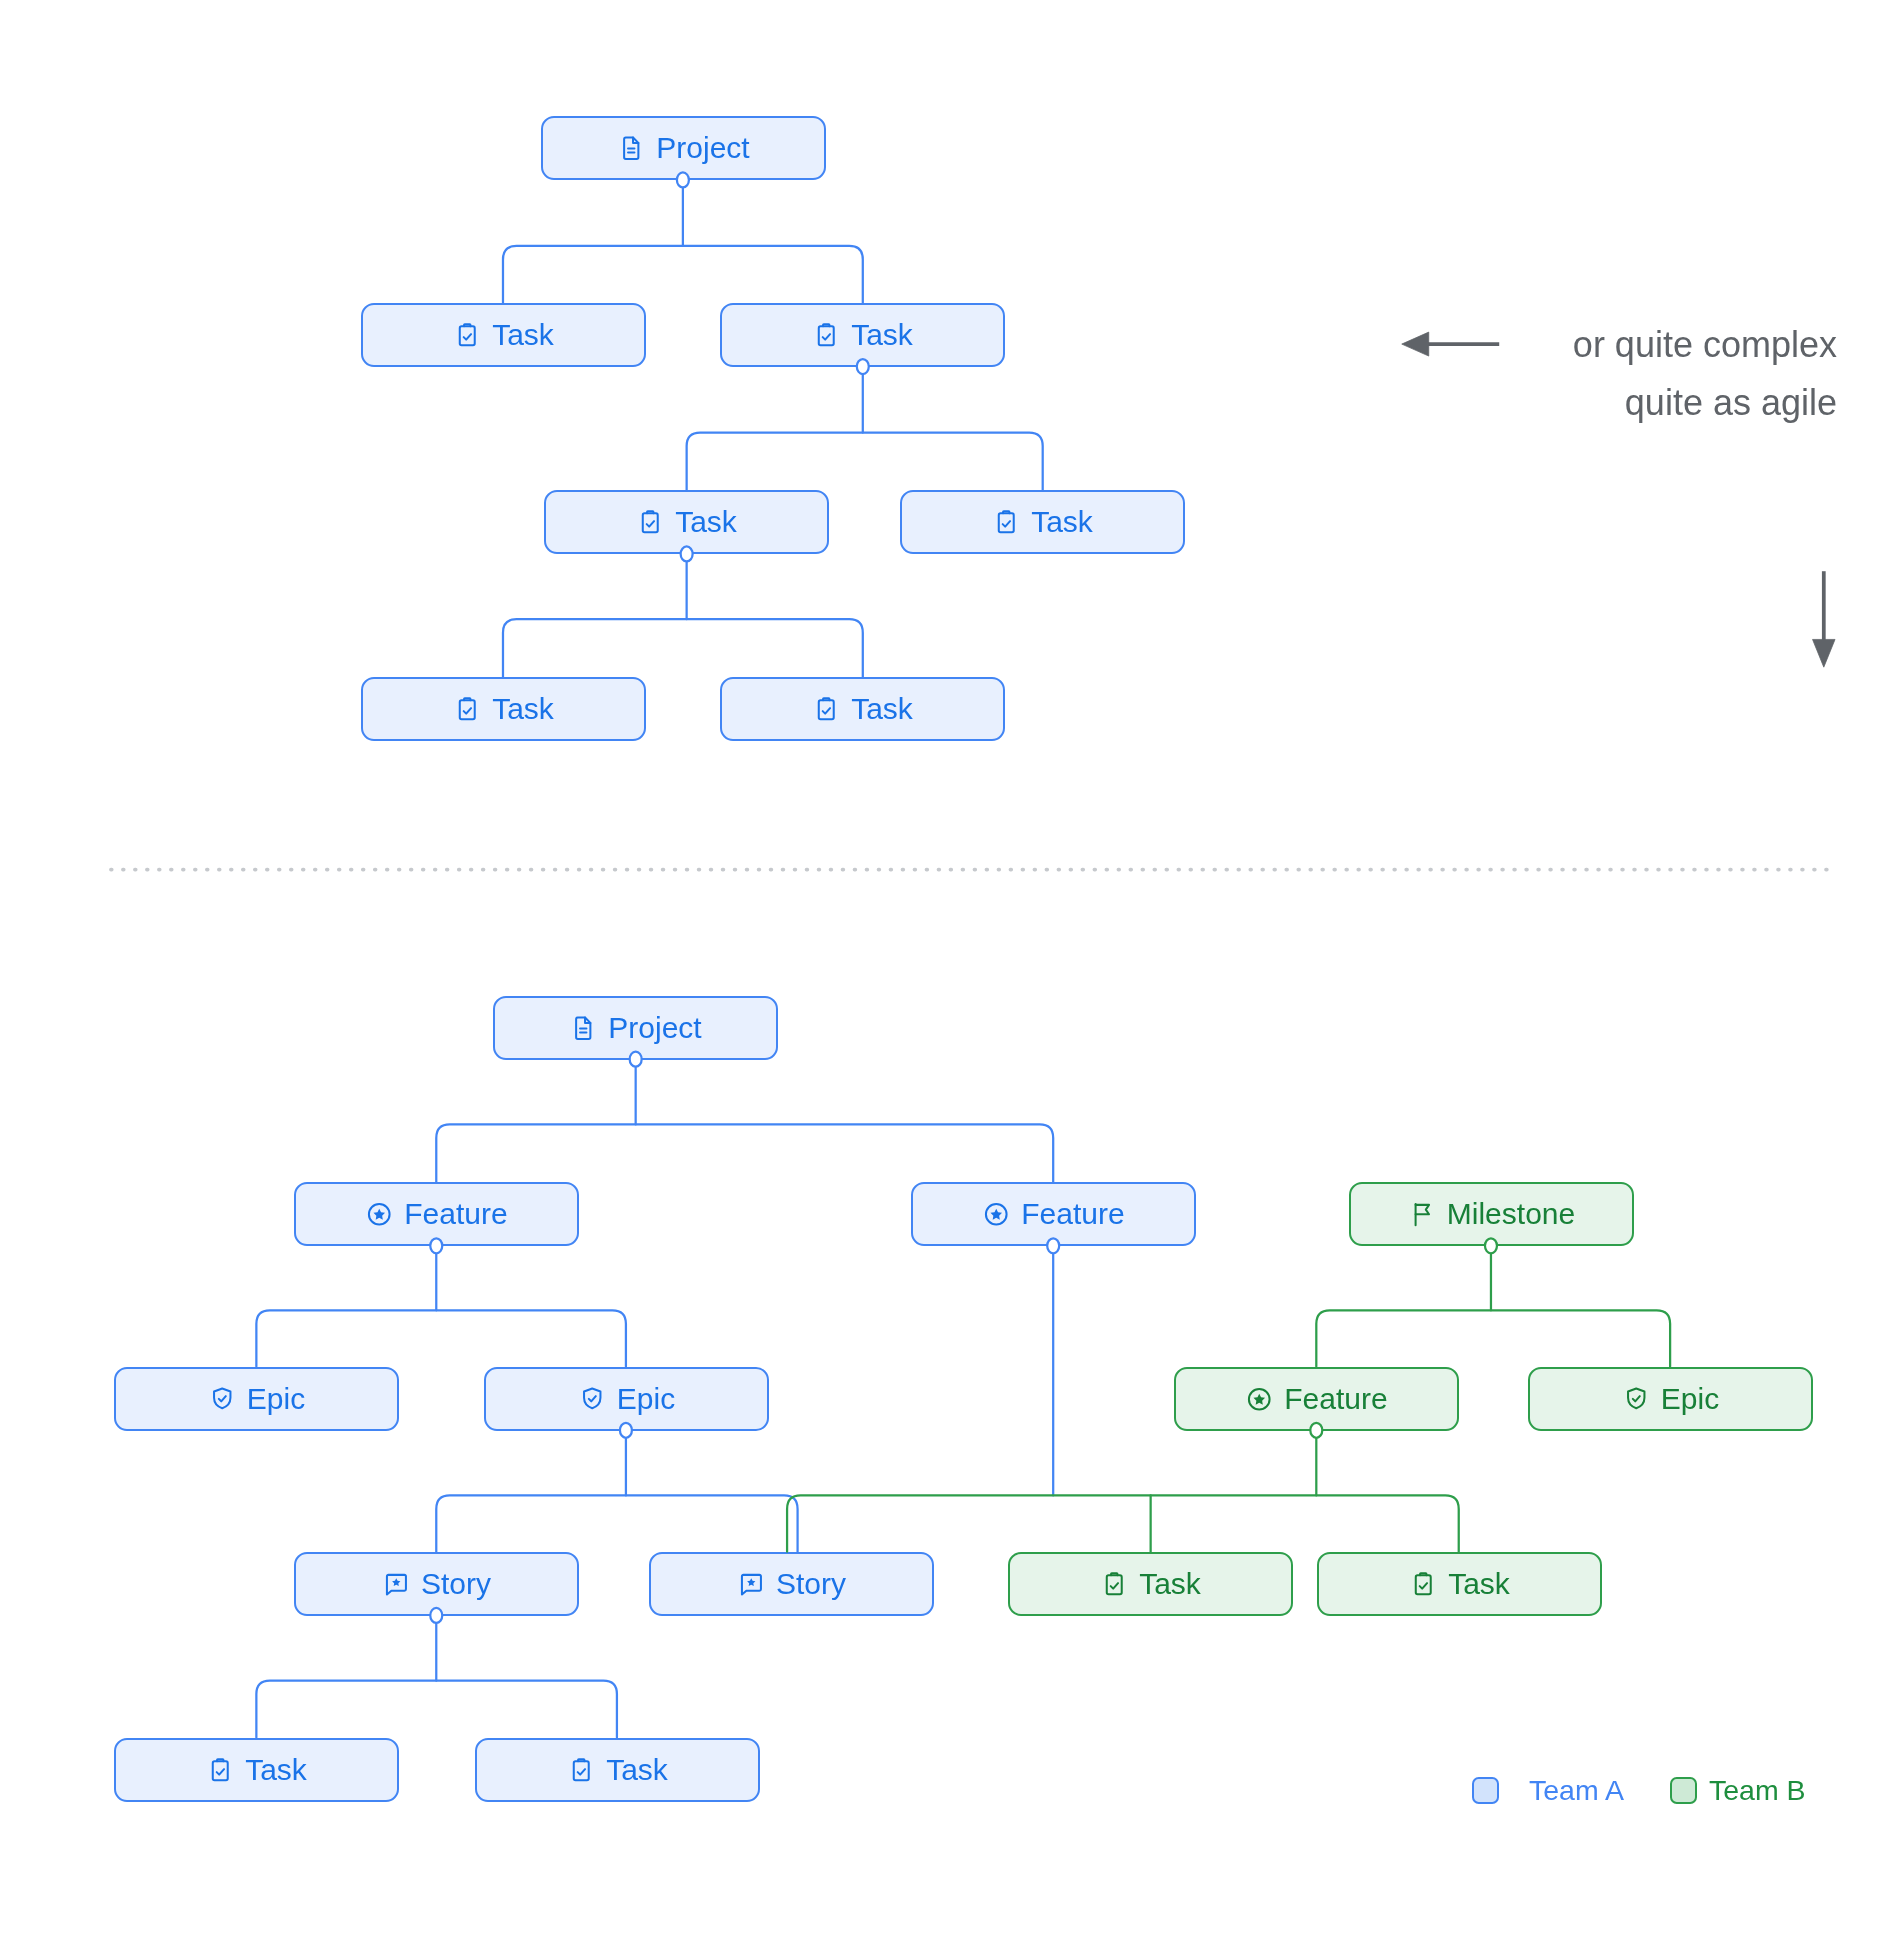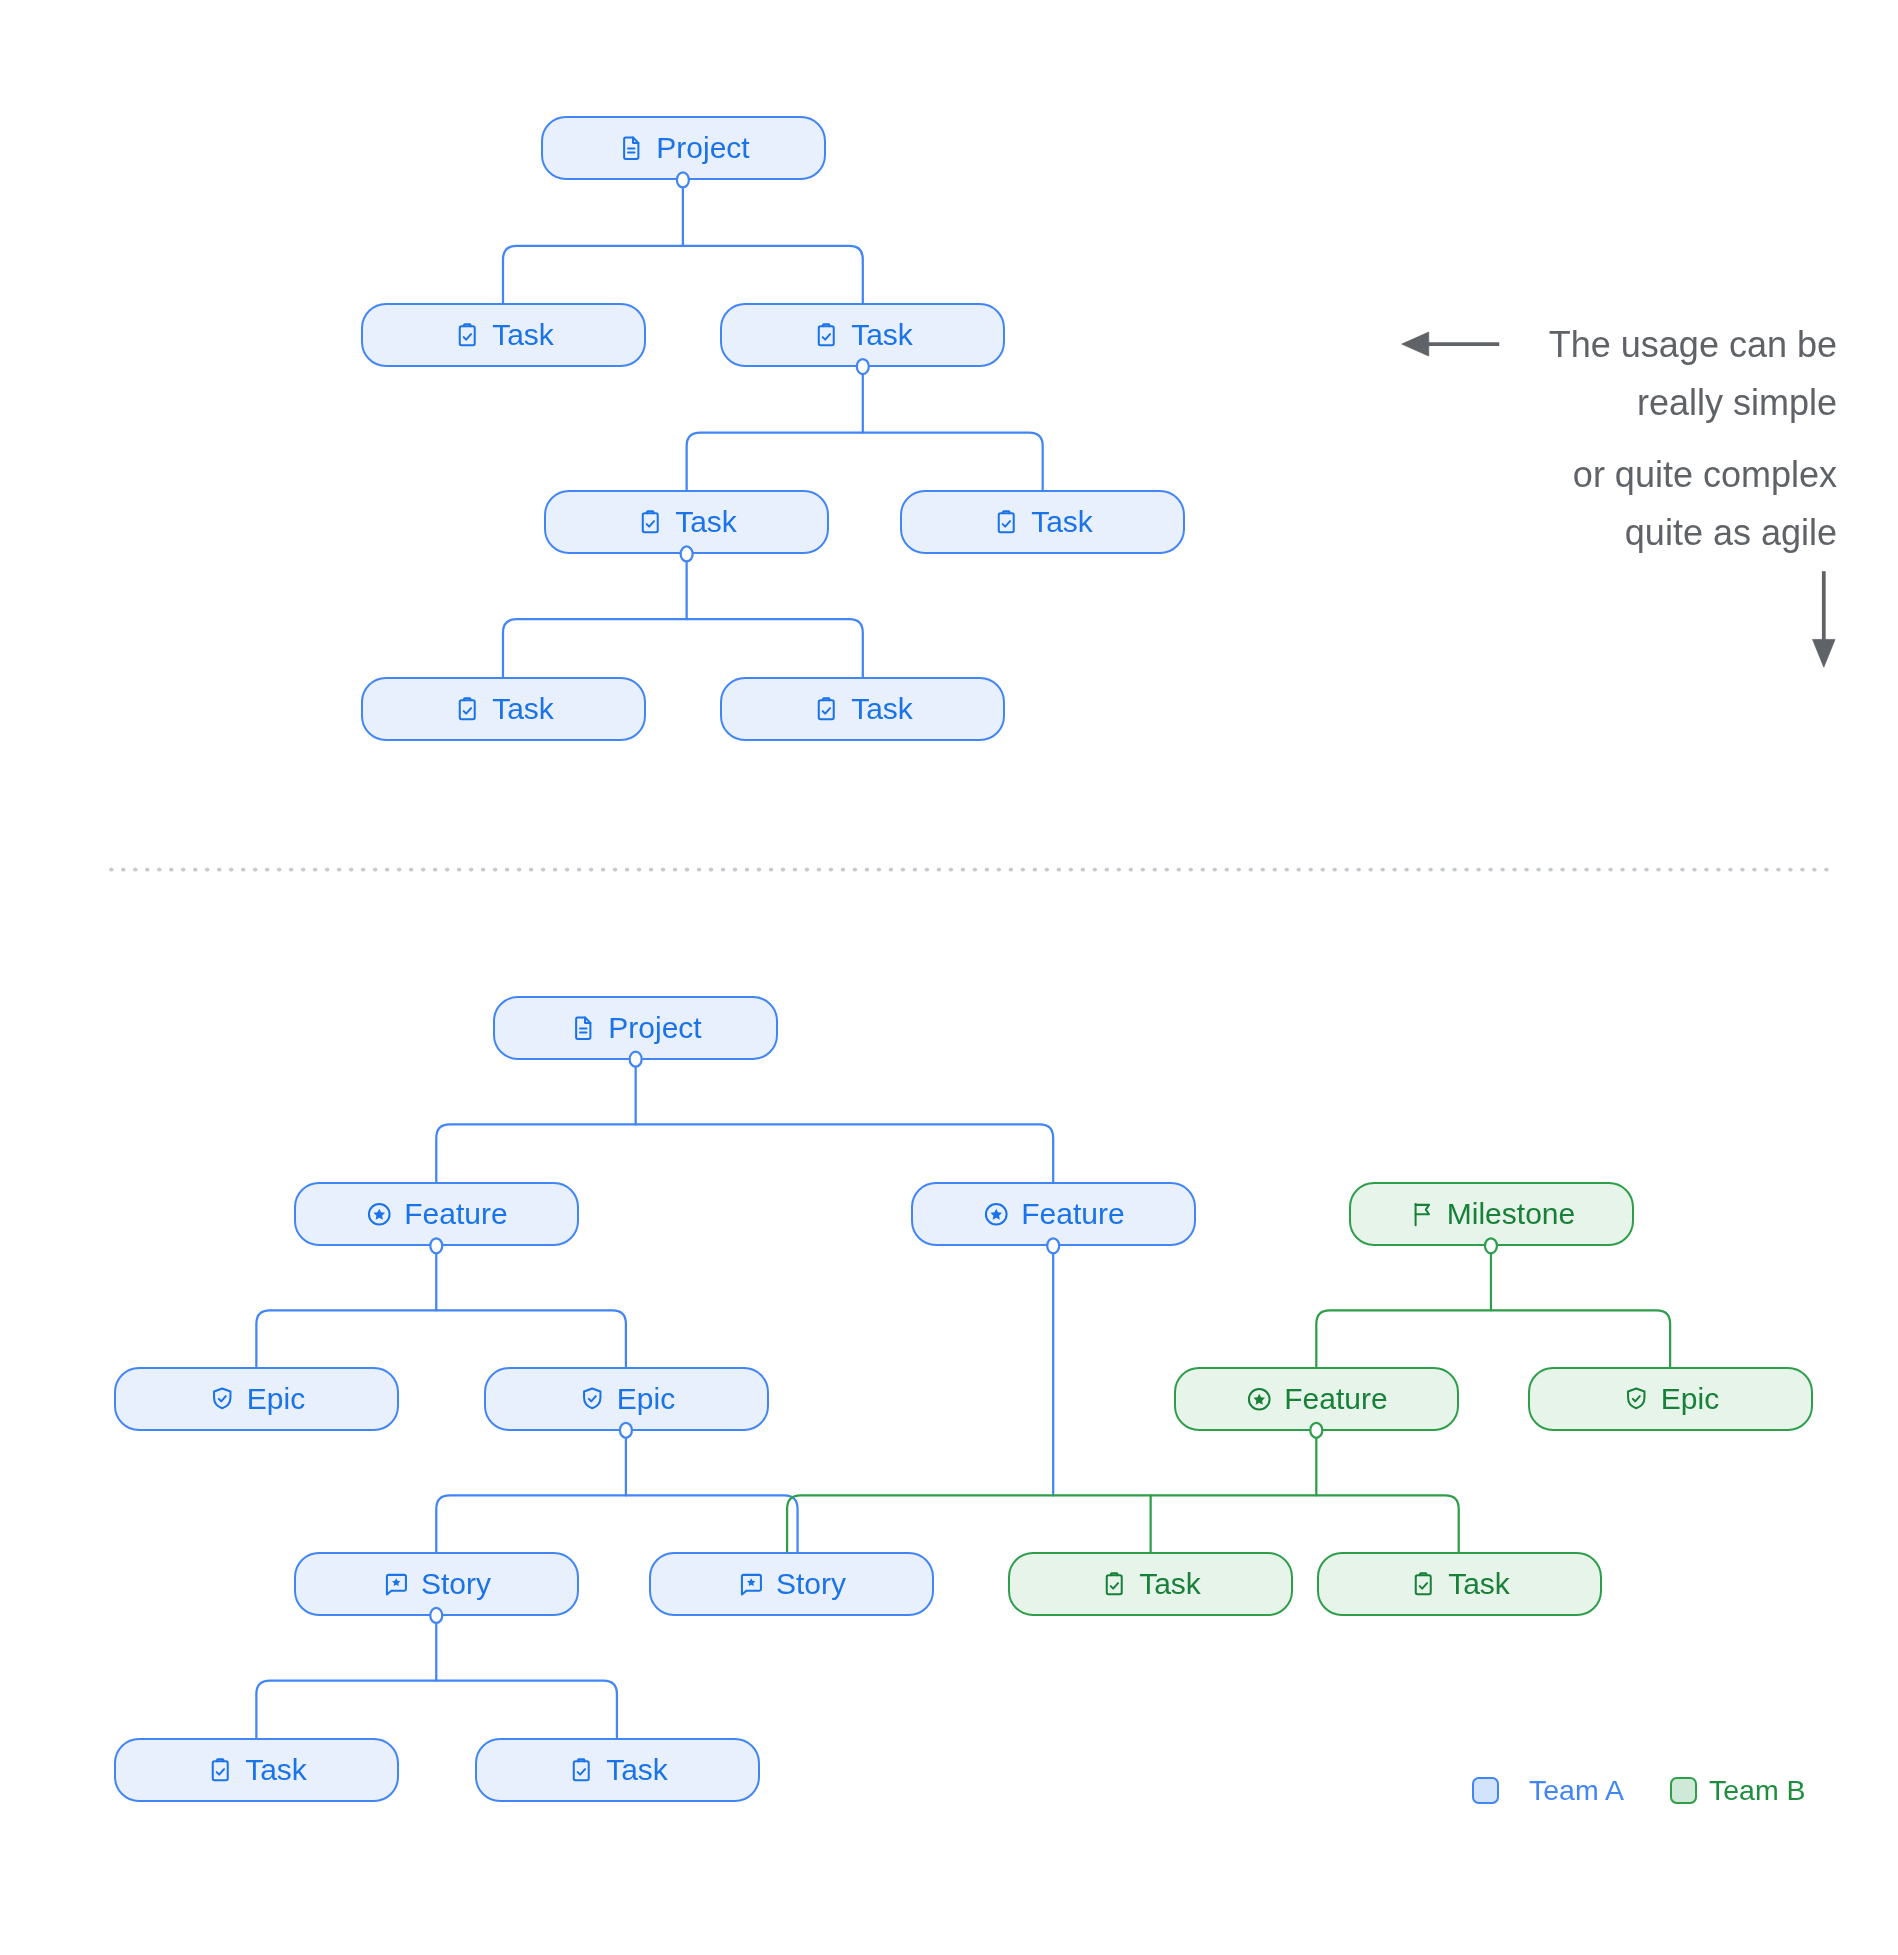--- a/index.html
+++ b/index.html
@@ -5,21 +5,21 @@
 <style>
   html,body{margin:0;padding:0;}
   body{
     width:1898px;height:1955px;position:relative;background:#ffffff;
     font-family:"Liberation Sans", sans-serif;overflow:hidden;
   }
   #nodes{position:absolute;inset:0;z-index:1;}
   #edges{position:absolute;left:0;top:0;z-index:2;pointer-events:none;}
   .node{
     position:absolute;width:285px;height:64px;box-sizing:border-box;
-    border:2.2px solid;border-radius:25px;display:flex;align-items:center;
+    border:2.2px solid;border-radius:13px;display:flex;align-items:center;
     justify-content:center;gap:10.5px;font-size:30px;cursor:pointer;
   }
   .node.team_a{background:var(--a-fill);border-color:var(--a-border);color:var(--a-text);}
   .node.team_b{background:var(--b-fill);border-color:var(--b-border);color:var(--b-text);}
   .node .icon{display:flex;align-items:center;}
   .node .icon svg{width:28.5px;height:28.5px;stroke:currentColor;fill:none;
     stroke-width:1.7;stroke-linecap:round;stroke-linejoin:round;}
   .annotation{
     position:absolute;top:316px;right:61px;text-align:right;
     color:var(--ann);font-size:36px;line-height:58px;white-space:nowrap;
@@ -281,22 +281,20 @@
     <path d="M1050 2070 L1050 2013 Q1050 1995 1068 1995 L1928 1995 Q1946 1995 1946 2013 L1946 2070" stroke="#2e9e4b" stroke-width="3" fill="none" stroke-linecap="round"></path>
     <path d="M1535 1995 L1535 2070" stroke="#2e9e4b" stroke-width="3" fill="none" stroke-linecap="round"></path>
     <ellipse cx="1756" cy="1908" rx="8" ry="10" fill="#ffffff" stroke="#2e9e4b" stroke-width="3"></ellipse>
     <path d="M582 2155 L582 2242" stroke="#4285f4" stroke-width="3" fill="none" stroke-linecap="round"></path>
     <path d="M342 2318 L342 2260 Q342 2242 360 2242 L805 2242 Q823 2242 823 2260 L823 2318" stroke="#4285f4" stroke-width="3" fill="none" stroke-linecap="round"></path>
     <ellipse cx="582" cy="2155" rx="8" ry="10" fill="#ffffff" stroke="#4285f4" stroke-width="3"></ellipse>
     <line x1="148" y1="1160" x2="2440" y2="1160" stroke="#c6c9cd" stroke-width="5" stroke-linecap="round" stroke-dasharray="1 15"></line>
   </svg>
 
 <div class="annotation">
-  <p><span>The usage can be</span><br>
-     <span>really simple</span></p>
   <p><span>or quite complex</span><br>
      <span>quite as agile</span></p>
 </div>
 
 <div class="legend-item" id="legend-item-a">
   <span class="swatch"></span>
   <span class="legend-label">Team A</span>
 </div>
 <div class="legend-item" id="legend-item-b">
   <span class="swatch"></span>

